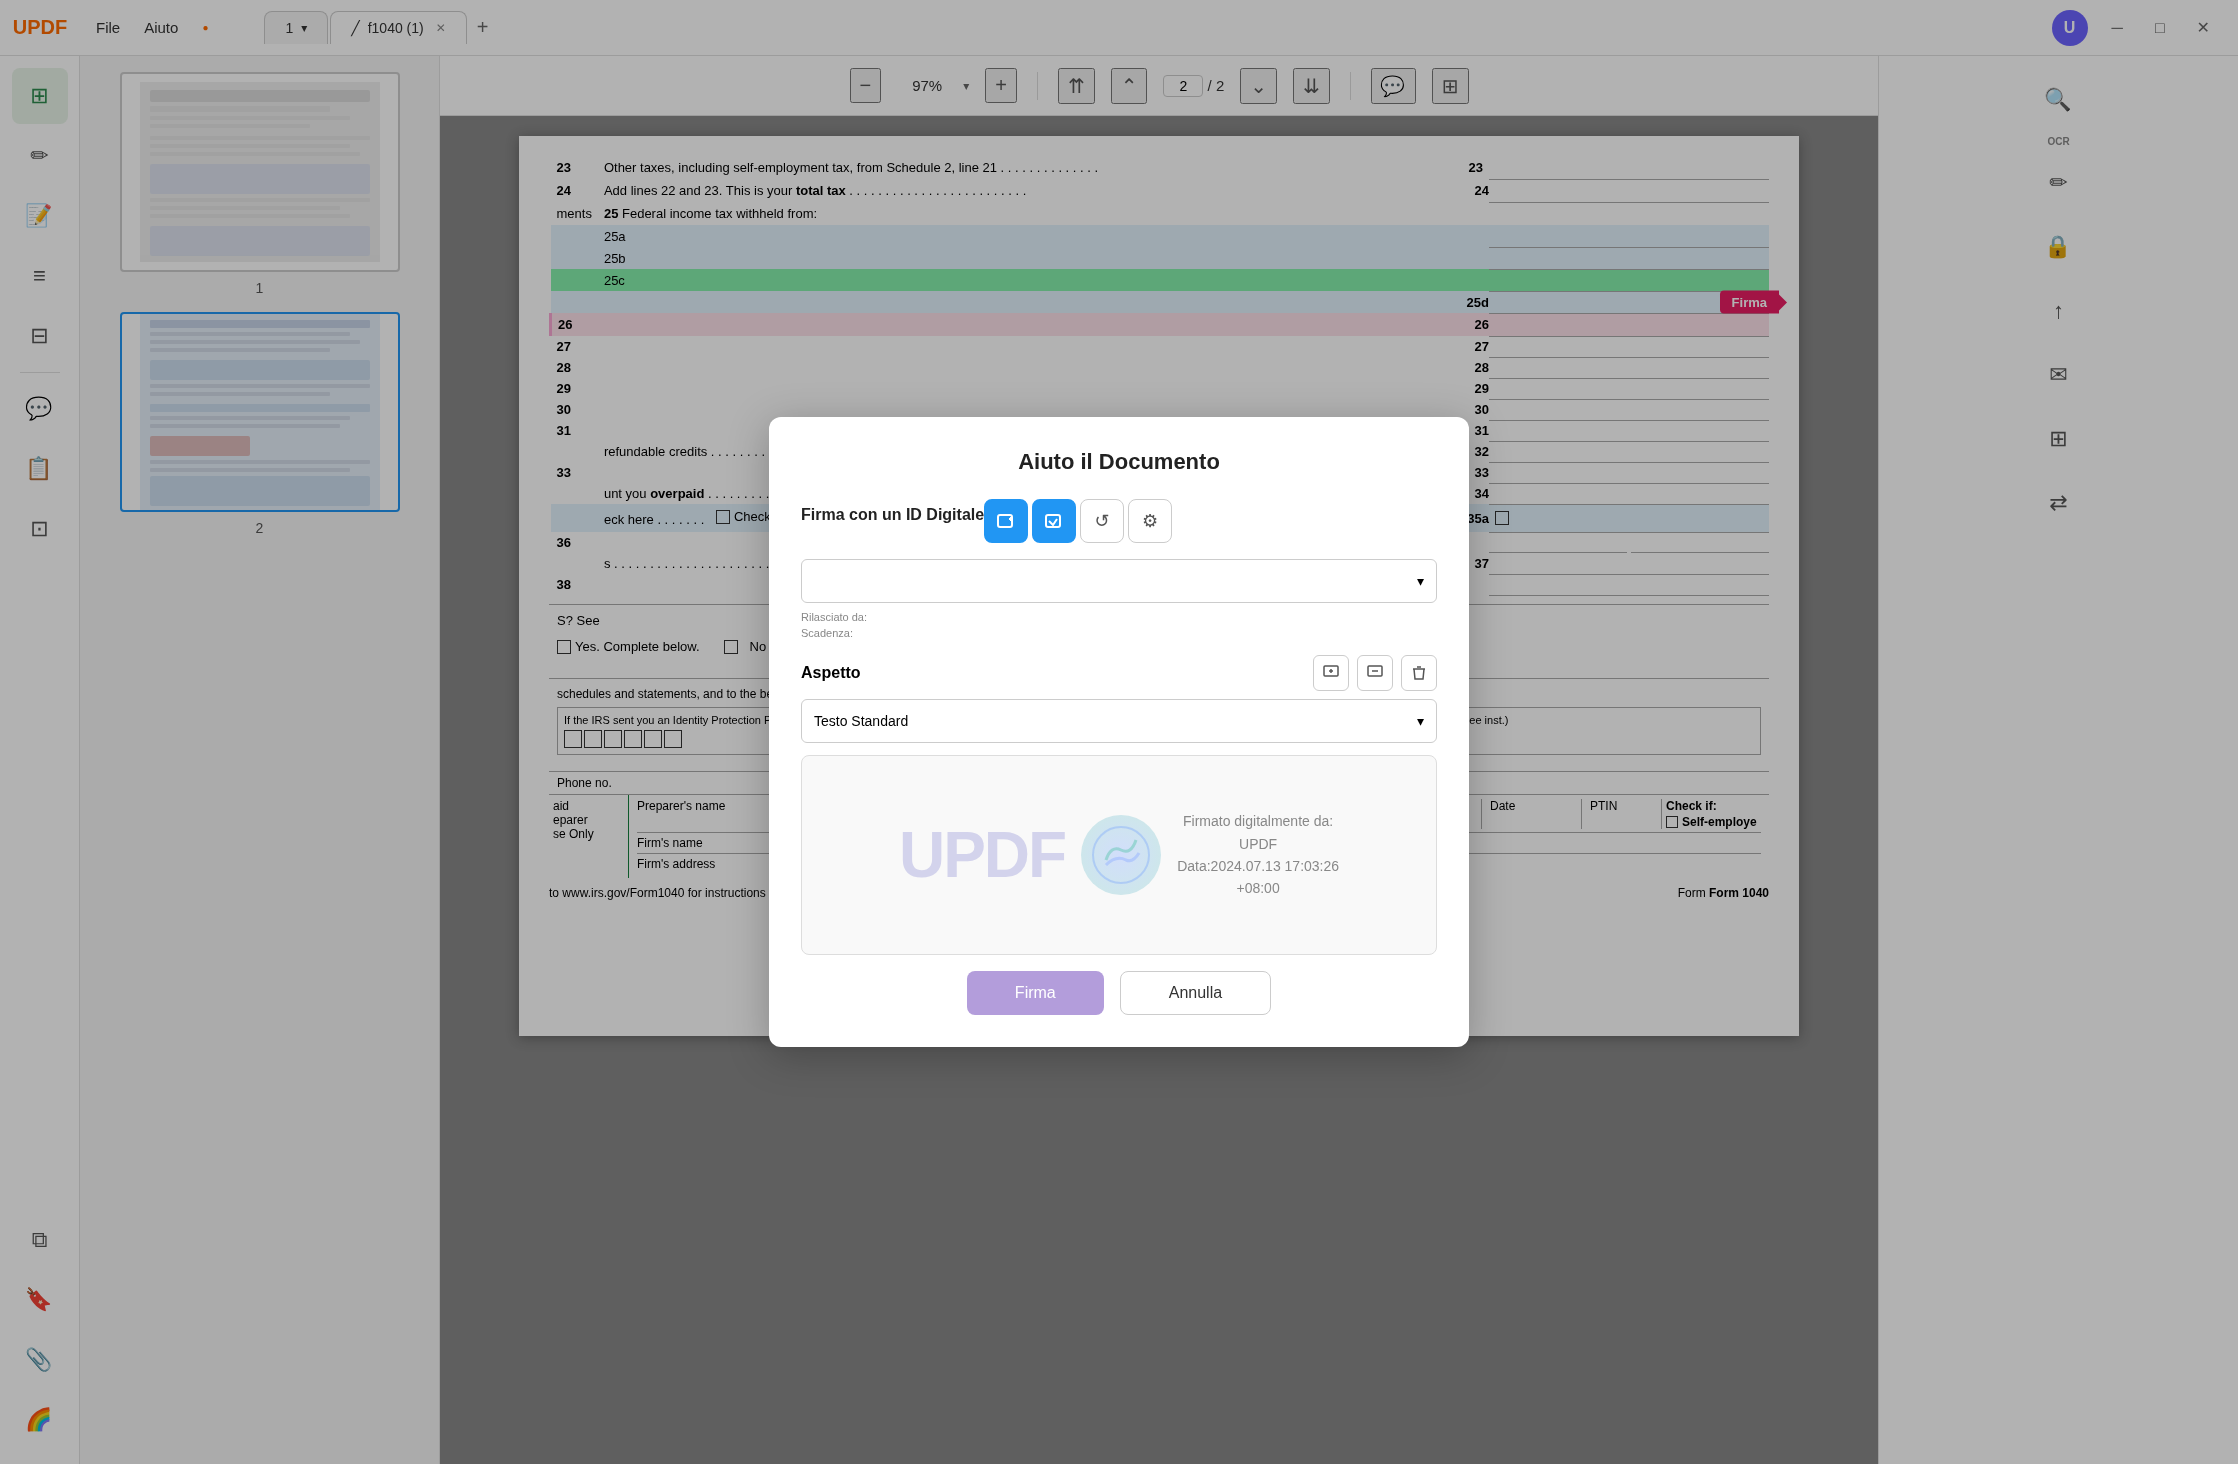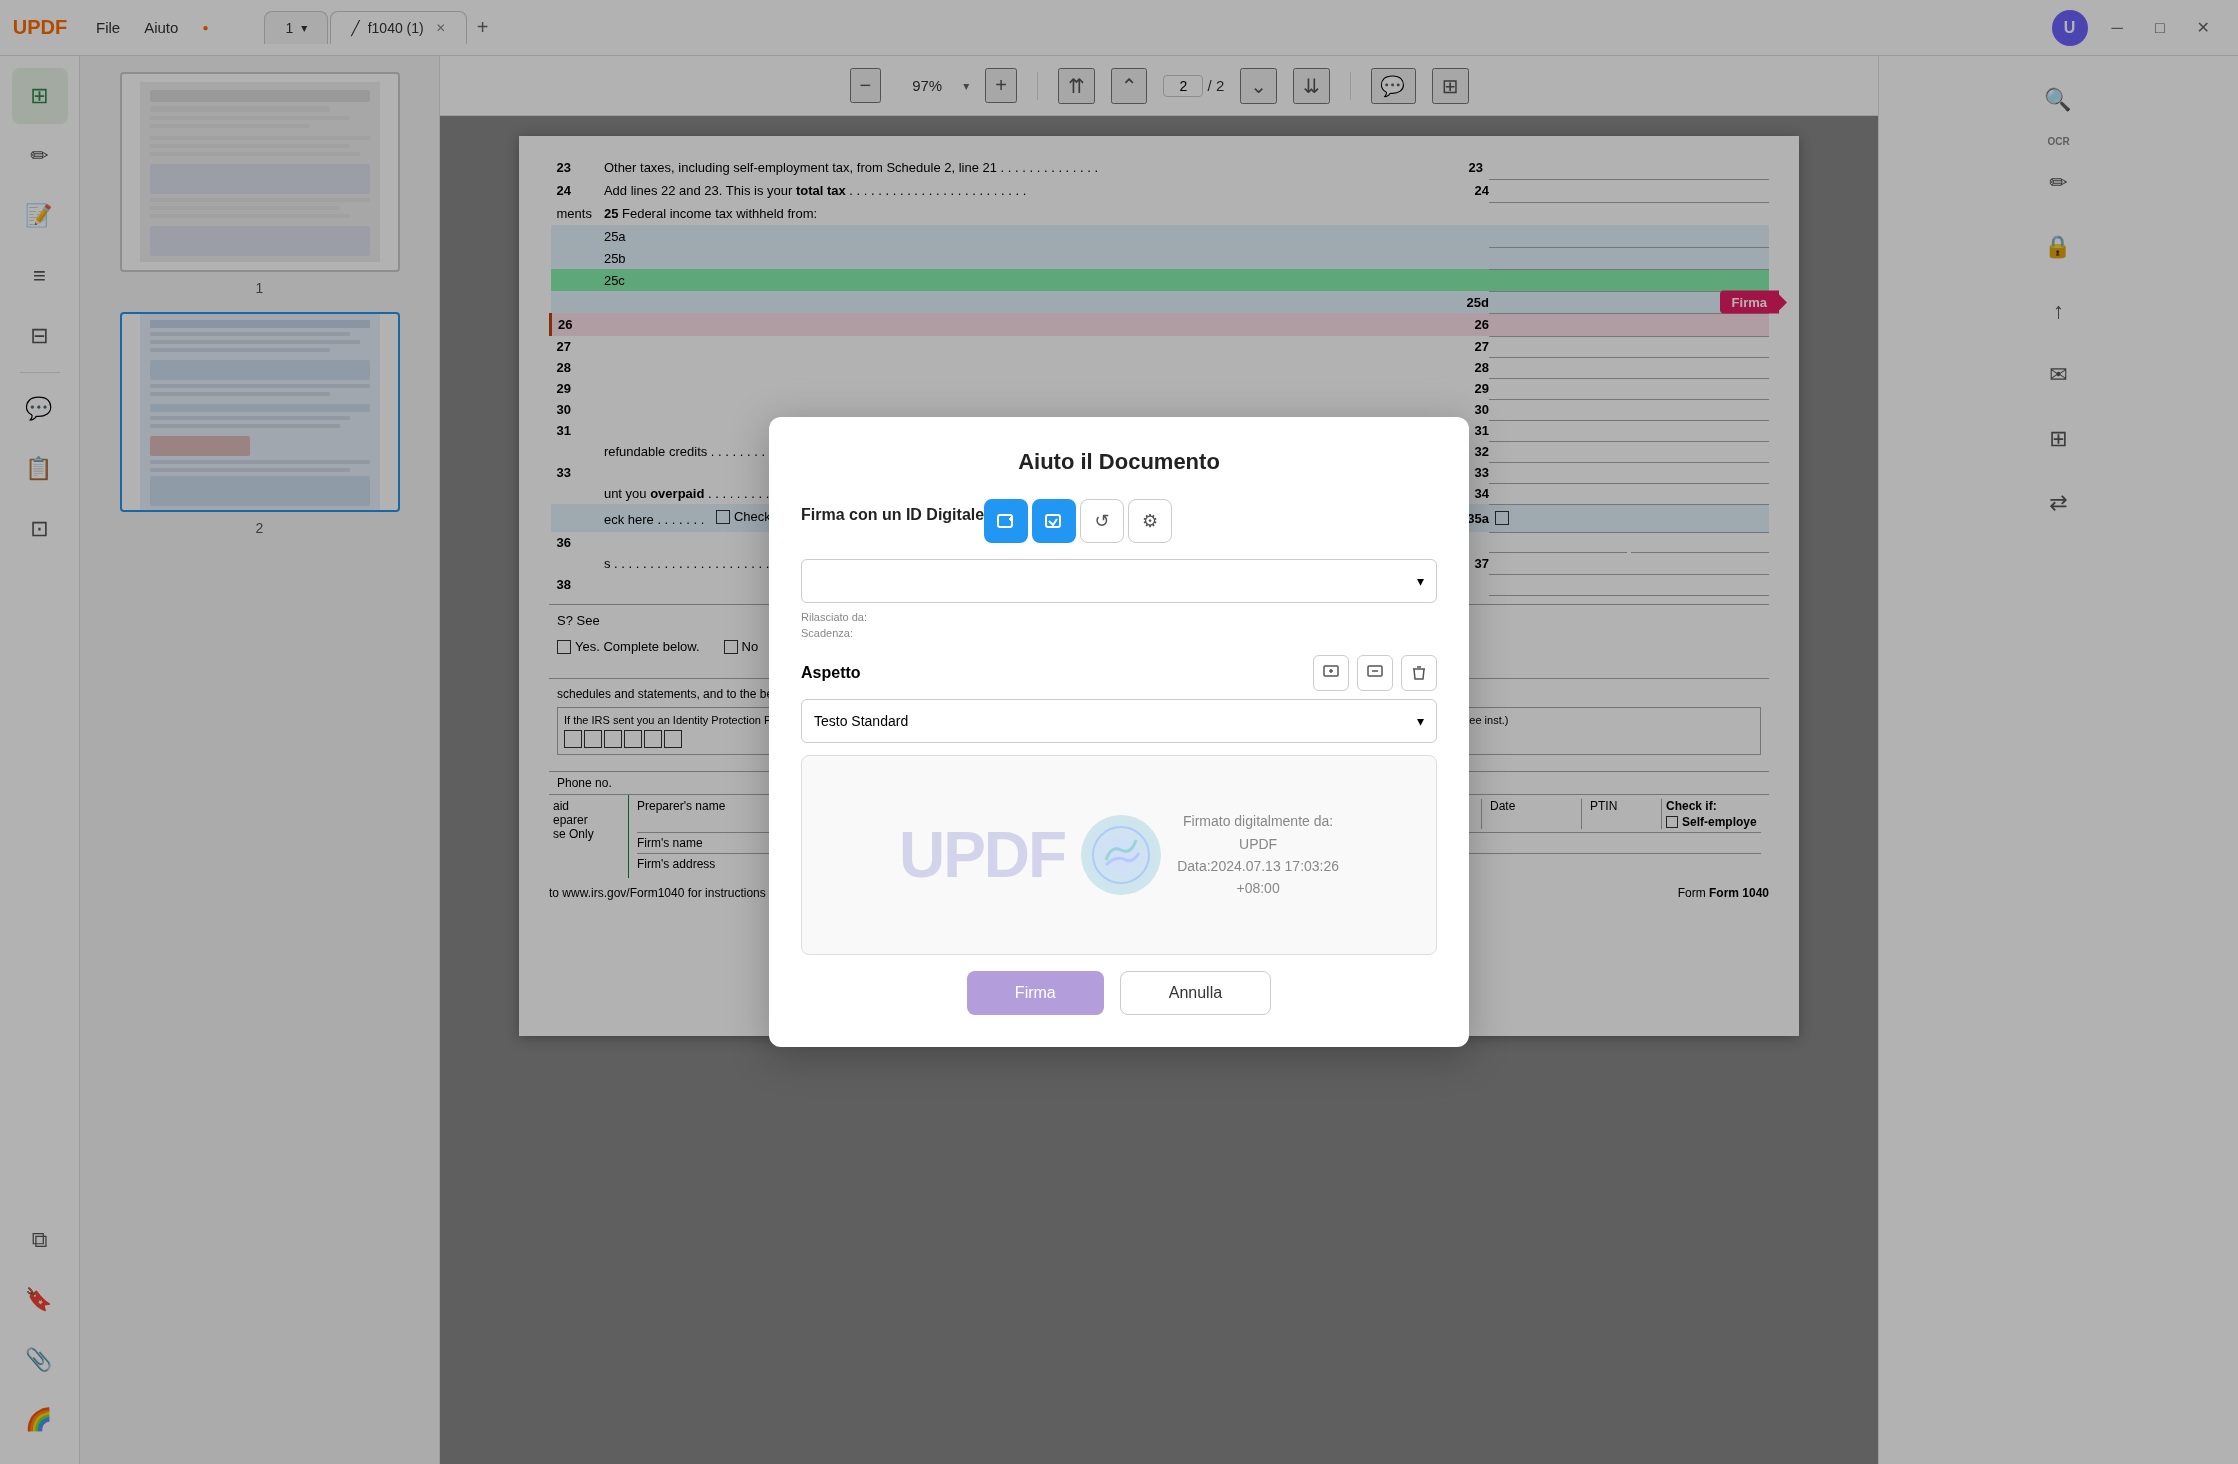--- a/index.html
+++ b/index.html
@@ -384,21 +384,21 @@
         <td style="border-bottom:1px solid #aaa; height:22px;"></td>
       </tr>
       <tr style="background:#e3f2fd;">
         <td></td>
         <td></td>
         <td style="text-align:right;"><b>25d</b></td>
         <td style="border-bottom:1px solid #aaa; height:22px; position:relative;">
           <span class="firma-tag">Firma</span>
         </td>
       </tr>
-      <tr style="background:#e91e6322; border-left:3px solid #c2410c;">
+      <tr style="background:#e91e6322; border-left:3px solid #f9a8d4;">
         <td style="padding:4px 6px;"><b>26</b></td>
         <td></td>
         <td style="text-align:right;"><b>26</b></td>
         <td style="border-bottom:1px solid #aaa; height:22px;"></td>
       </tr>
       <tr>
         <td style="padding:3px 6px;"><b>27</b></td>
         <td></td>
         <td style="text-align:right;"><b>27</b></td>
         <td style="border-bottom:1px solid #aaa; height:20px;"></td>
@@ -488,21 +488,21 @@
     </tbody>
       </table>
 
     <div style="margin-top:8px; padding:8px; border-top:1px solid #aaa; font-size:13px;">
       <span>S? See</span>
       <div style="display:flex; align-items:center; gap:24px; margin-top:4px;">
         <span style="display:inline-flex;align-items:center;gap:4px;">
           <span style="display:inline-block;width:14px;height:14px;border:1px solid #333;"></span>
           <span>Yes. Complete below.</span>
         </span>
-        <span style="display:inline-flex;align-items:center;gap:4px;">
+        <span style="display:inline-flex;align-items:center;gap:12px;">
           <span style="display:inline-block;width:14px;height:14px;border:1px solid #333;"></span>
           <span>No</span>
         </span>
         <span>Personal identification<br>number (PIN)</span>
         <div style="display:flex;gap:2px;">
           <div style="width:20px;height:20px;border:1px solid #333;"></div>
           <div style="width:20px;height:20px;border:1px solid #333;"></div>
           <div style="width:20px;height:20px;border:1px solid #333;"></div>
           <div style="width:20px;height:20px;border:1px solid #333;"></div>
           <div style="width:20px;height:20px;border:1px solid #333;"></div>

